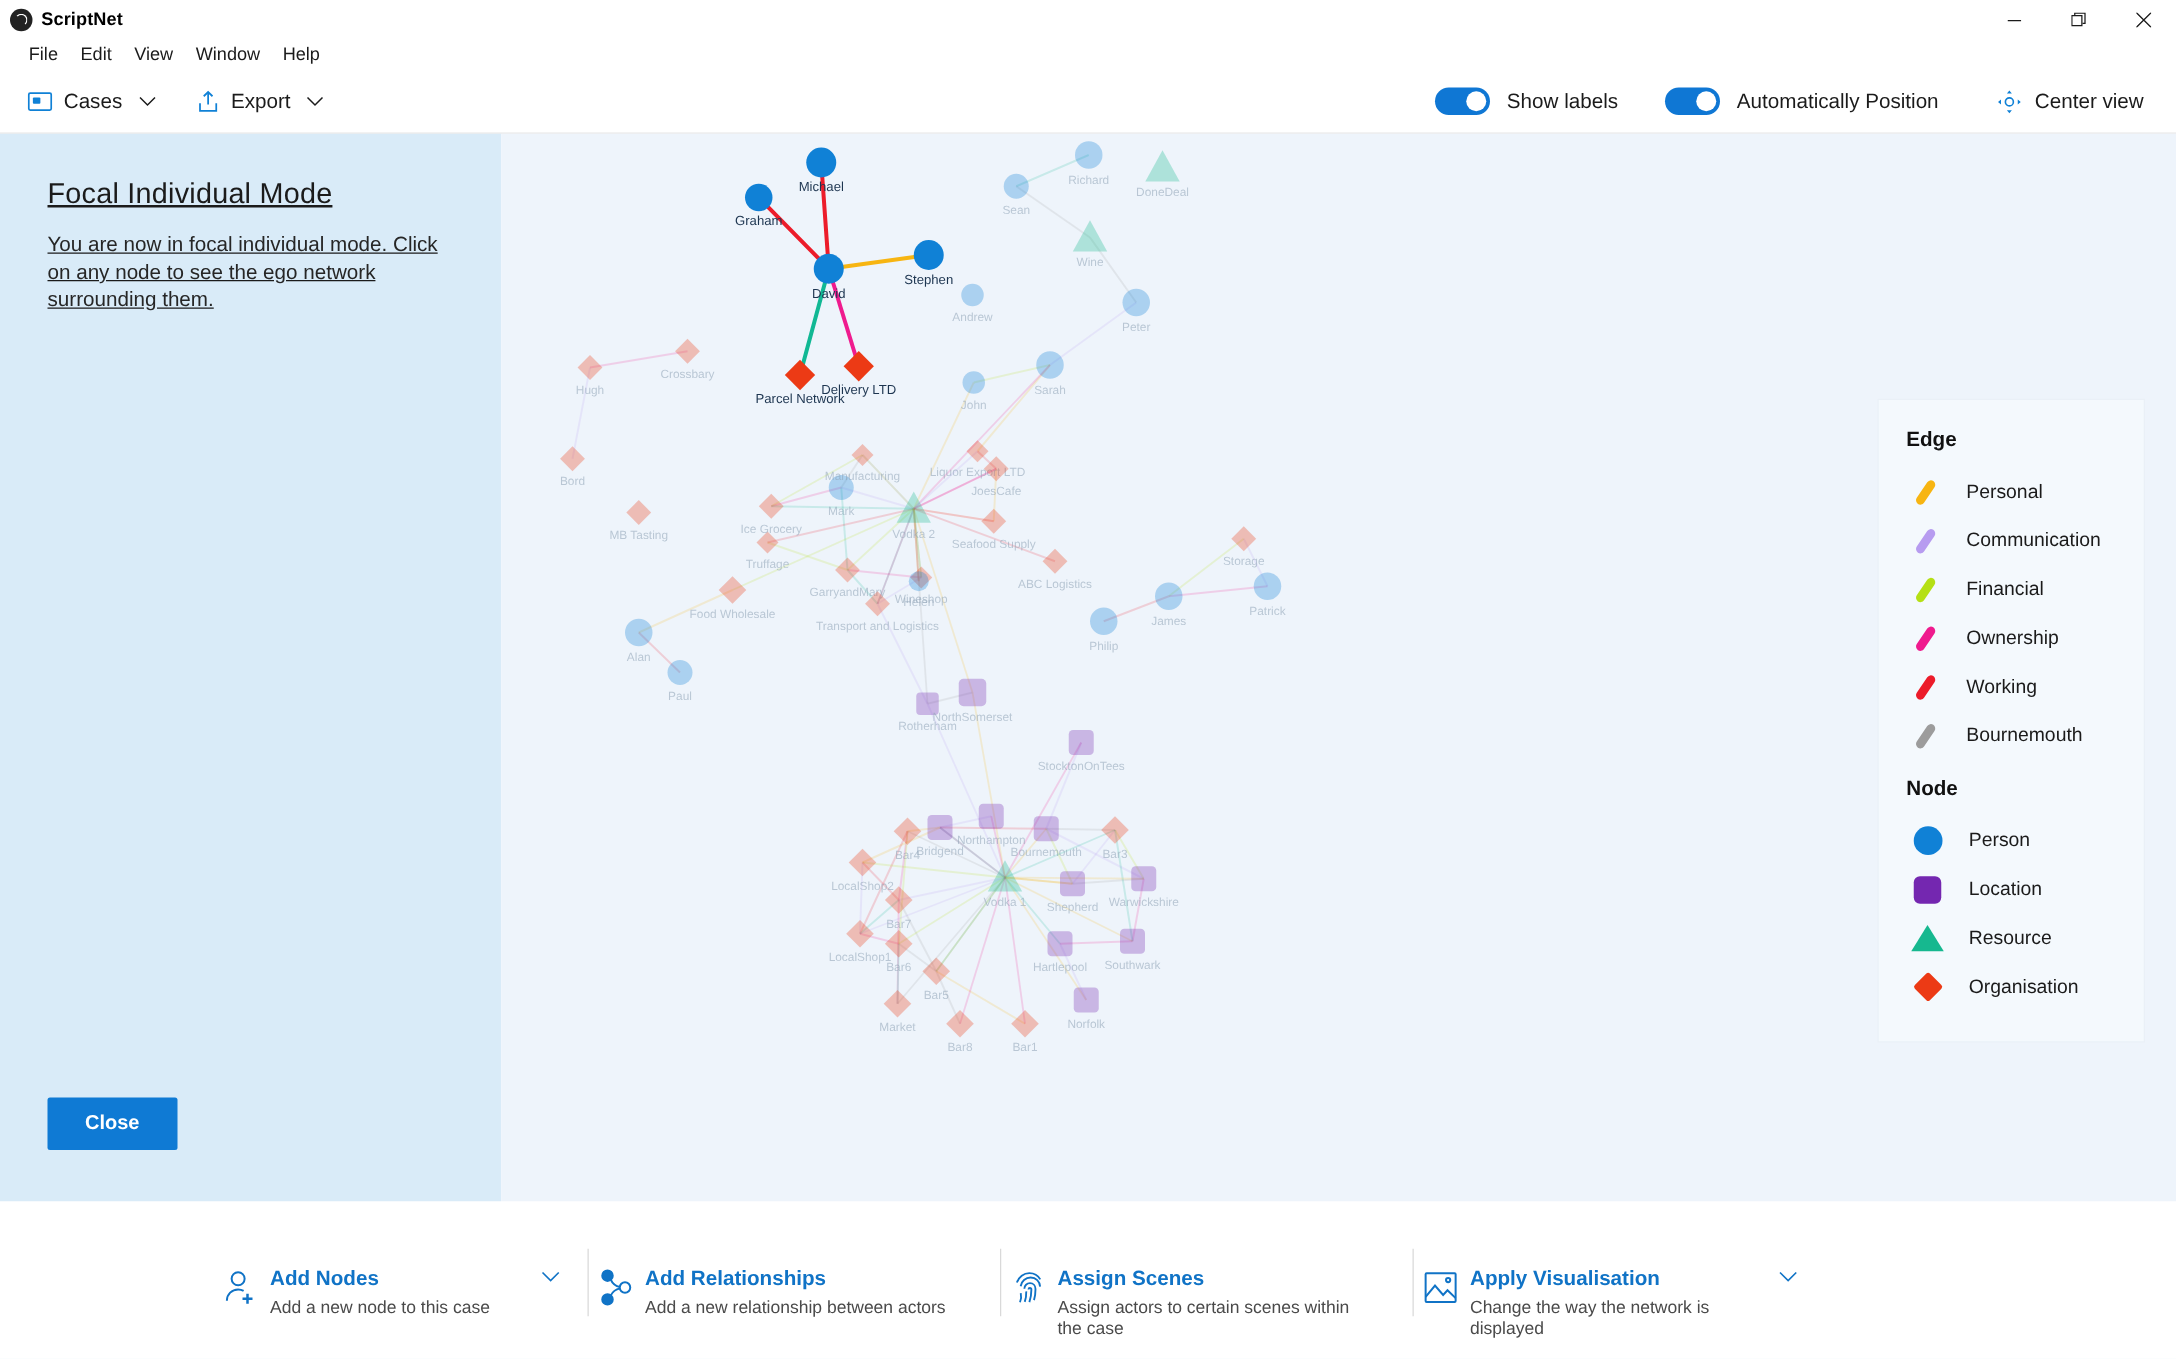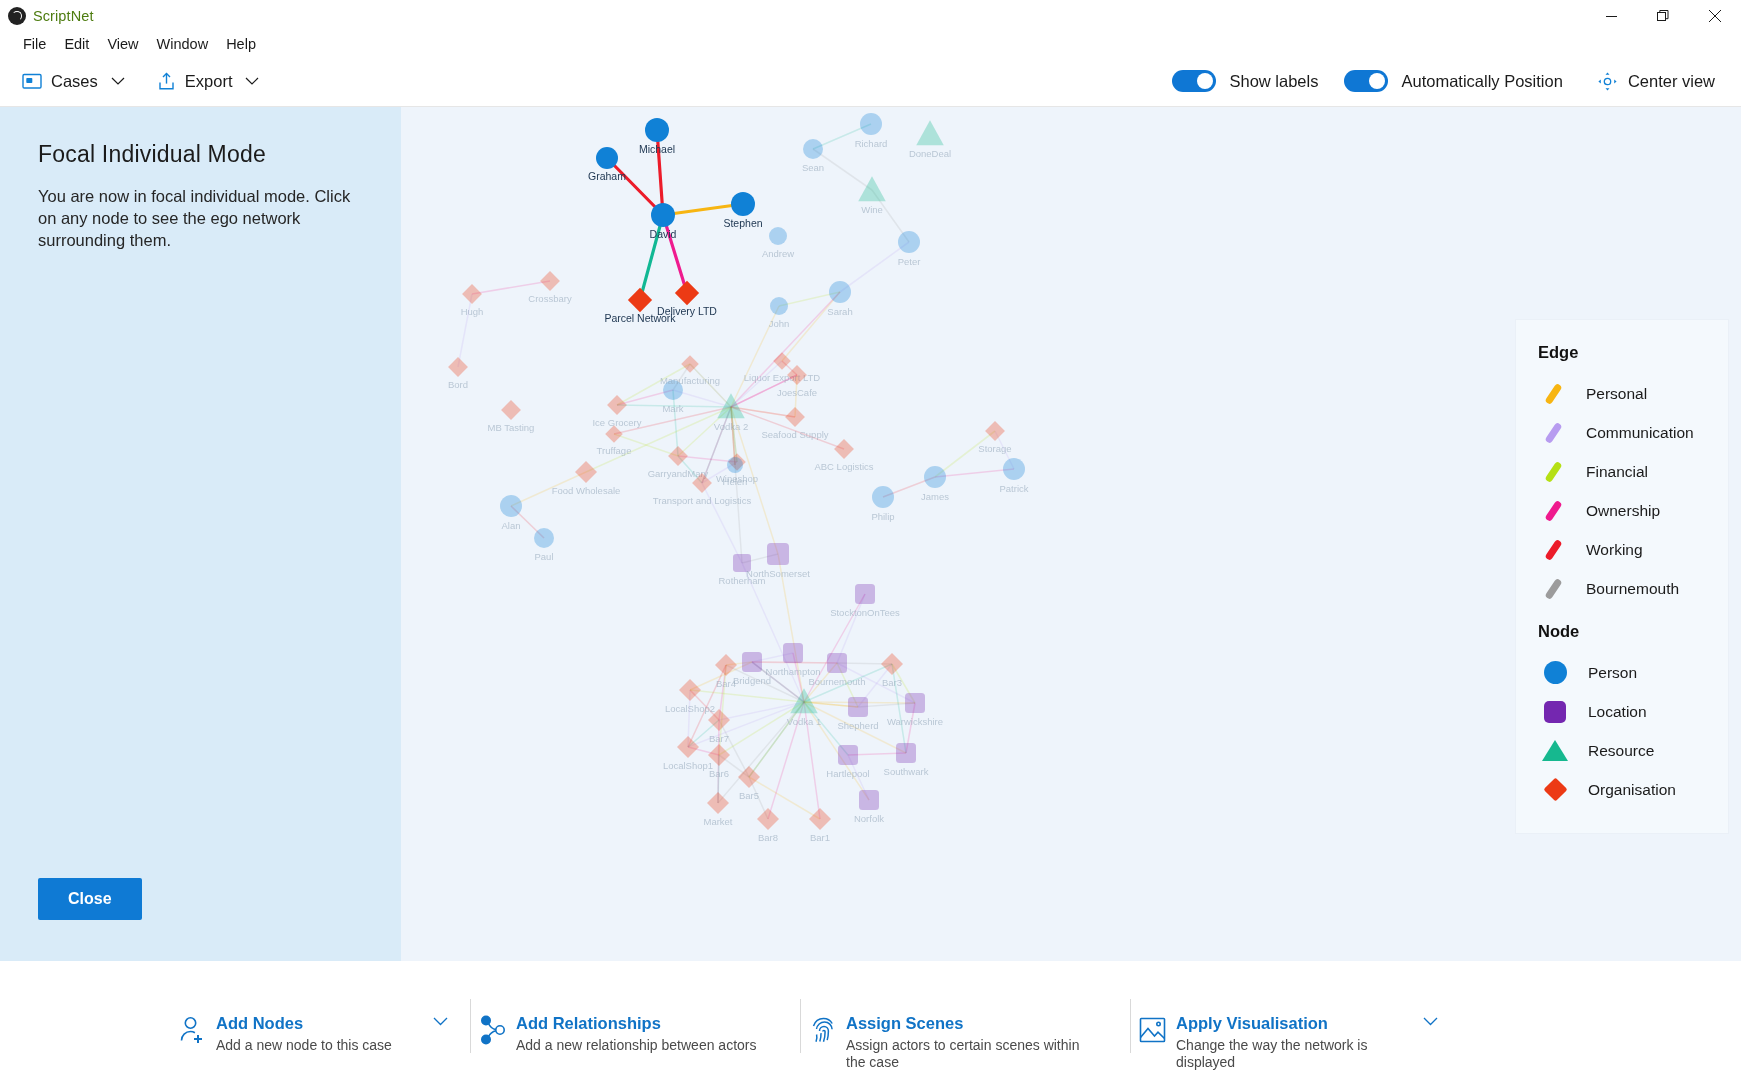--- a/index.html
+++ b/index.html
@@ -17,21 +17,21 @@
     background:#ffffff; position:relative;
   }
   #app-logo{
     width:18px;height:18px;margin-left:8px;margin-right:7px;flex:none;
     border-radius:50%;background:#222;position:relative;
   }
   #app-logo:after{
     content:"";position:absolute;inset:4px;border:1.5px solid #fff;border-radius:50%;
     border-left-color:transparent;border-bottom-color:transparent;
   }
-  #app-title{ font-size:14.5px; color:#4d7c0f; letter-spacing:.1px;}
+  #app-title{ font-size:14.5px; color:#000000; letter-spacing:.1px;font-weight:bold;}
   #wincontrols{ position:absolute; right:0; top:0; height:32px; display:flex;}
   .wc{ width:52px;height:32px;display:flex;align-items:center;justify-content:center;}
   .wc svg{ display:block;}
 
   
   #menubar{
     height:24px; display:flex; align-items:center; gap:0px;
     padding-left:14px; background:#fff;
   }
   .menu-item{ font-size:14.5px; color:#1b1b1b; padding:2px 9px; line-height:18px;}
@@ -41,40 +41,41 @@
     height:51px; display:flex; align-items:center; background:#fff;
     border-bottom:1px solid #e6e6e6; position:relative;
   }
   .cmd{
     display:flex; align-items:center; gap:9px; padding:6px 10px;
     margin-left:12px; cursor:default;
   }
   .cmd-label{ font-size:16.5px; color:#1b1b1b;}
   .chev{ margin-left:4px; }
   .right-cluster{
-    margin-left:auto; display:flex; align-items:center; gap:0; padding-right:18px;
+    margin-left:auto; display:flex; align-items:center; gap:12px; padding-right:18px;
   }
   .toggle-wrap{ display:flex; align-items:center; gap:13px; margin-left:26px;}
   .toggle{
     width:44px;height:22px;border-radius:11px;background:#0f77d4;position:relative;flex:none;
   }
   .toggle .knob{
     position:absolute; top:3px; right:3px; width:16px;height:16px;border-radius:50%;
     background:#fff;
   }
   .toggle-label{ font-size:16.5px; color:#1b1b1b;}
   .centerview{ display:flex;align-items:center;gap:10px;margin-left:26px;padding:6px 8px;}
 
   
   #workspace{ position:relative; height:854px; display:flex; }
 
   
   #leftpanel{
     width:401px; flex:none; background:#d9ebf8; position:relative;
     padding:34px 36px 0 38px;
+    text-decoration:underline;
   }
   #panel-title{ font-size:23px; font-weight:400; color:#1b1b1b; letter-spacing:.2px;}
   #panel-body{
     margin-top:17px; font-size:16.5px; line-height:22px; color:#262626; max-width:330px;
   }
   #close-button{
     position:absolute; left:38px; bottom:41px;
     background:#0f7ad4; color:#fff; border:none; border-radius:2px;
     font-family:inherit; font-size:16px; font-weight:600;
     padding:12px 30px; cursor:pointer;
@@ -85,21 +86,21 @@
   #graph{ position:absolute; inset:0; }
   .nlabel{
     font-family:"Liberation Sans", sans-serif;
     font-size:9.5px; fill:#2c3b4e;
   }
   .nlabel.dim{ fill:#8ea2b5; }
   .nlabel.focal{ font-size:10.5px; fill:#1d3550; }
 
   
   #legend{
-    position:absolute; right:13px; top:213px; width:212px;
+    position:absolute; right:26px; top:213px; width:212px;
     background:#f4f9fd; padding:23px 0 24px 0;
     box-shadow:0 0 0 1px rgba(0,0,0,0.015);
   }
   .legend-head{
     font-size:16.5px; font-weight:700; color:#111; padding:0 0 12px 22px;
   }
   .legend-head.second{ padding-top:14px; }
   .legend-row{ display:flex; align-items:center; height:39px; padding-left:22px;}
   .swatch{ width:30px; flex:none; display:flex; align-items:center; justify-content:center;}
   .edge-swatch{

